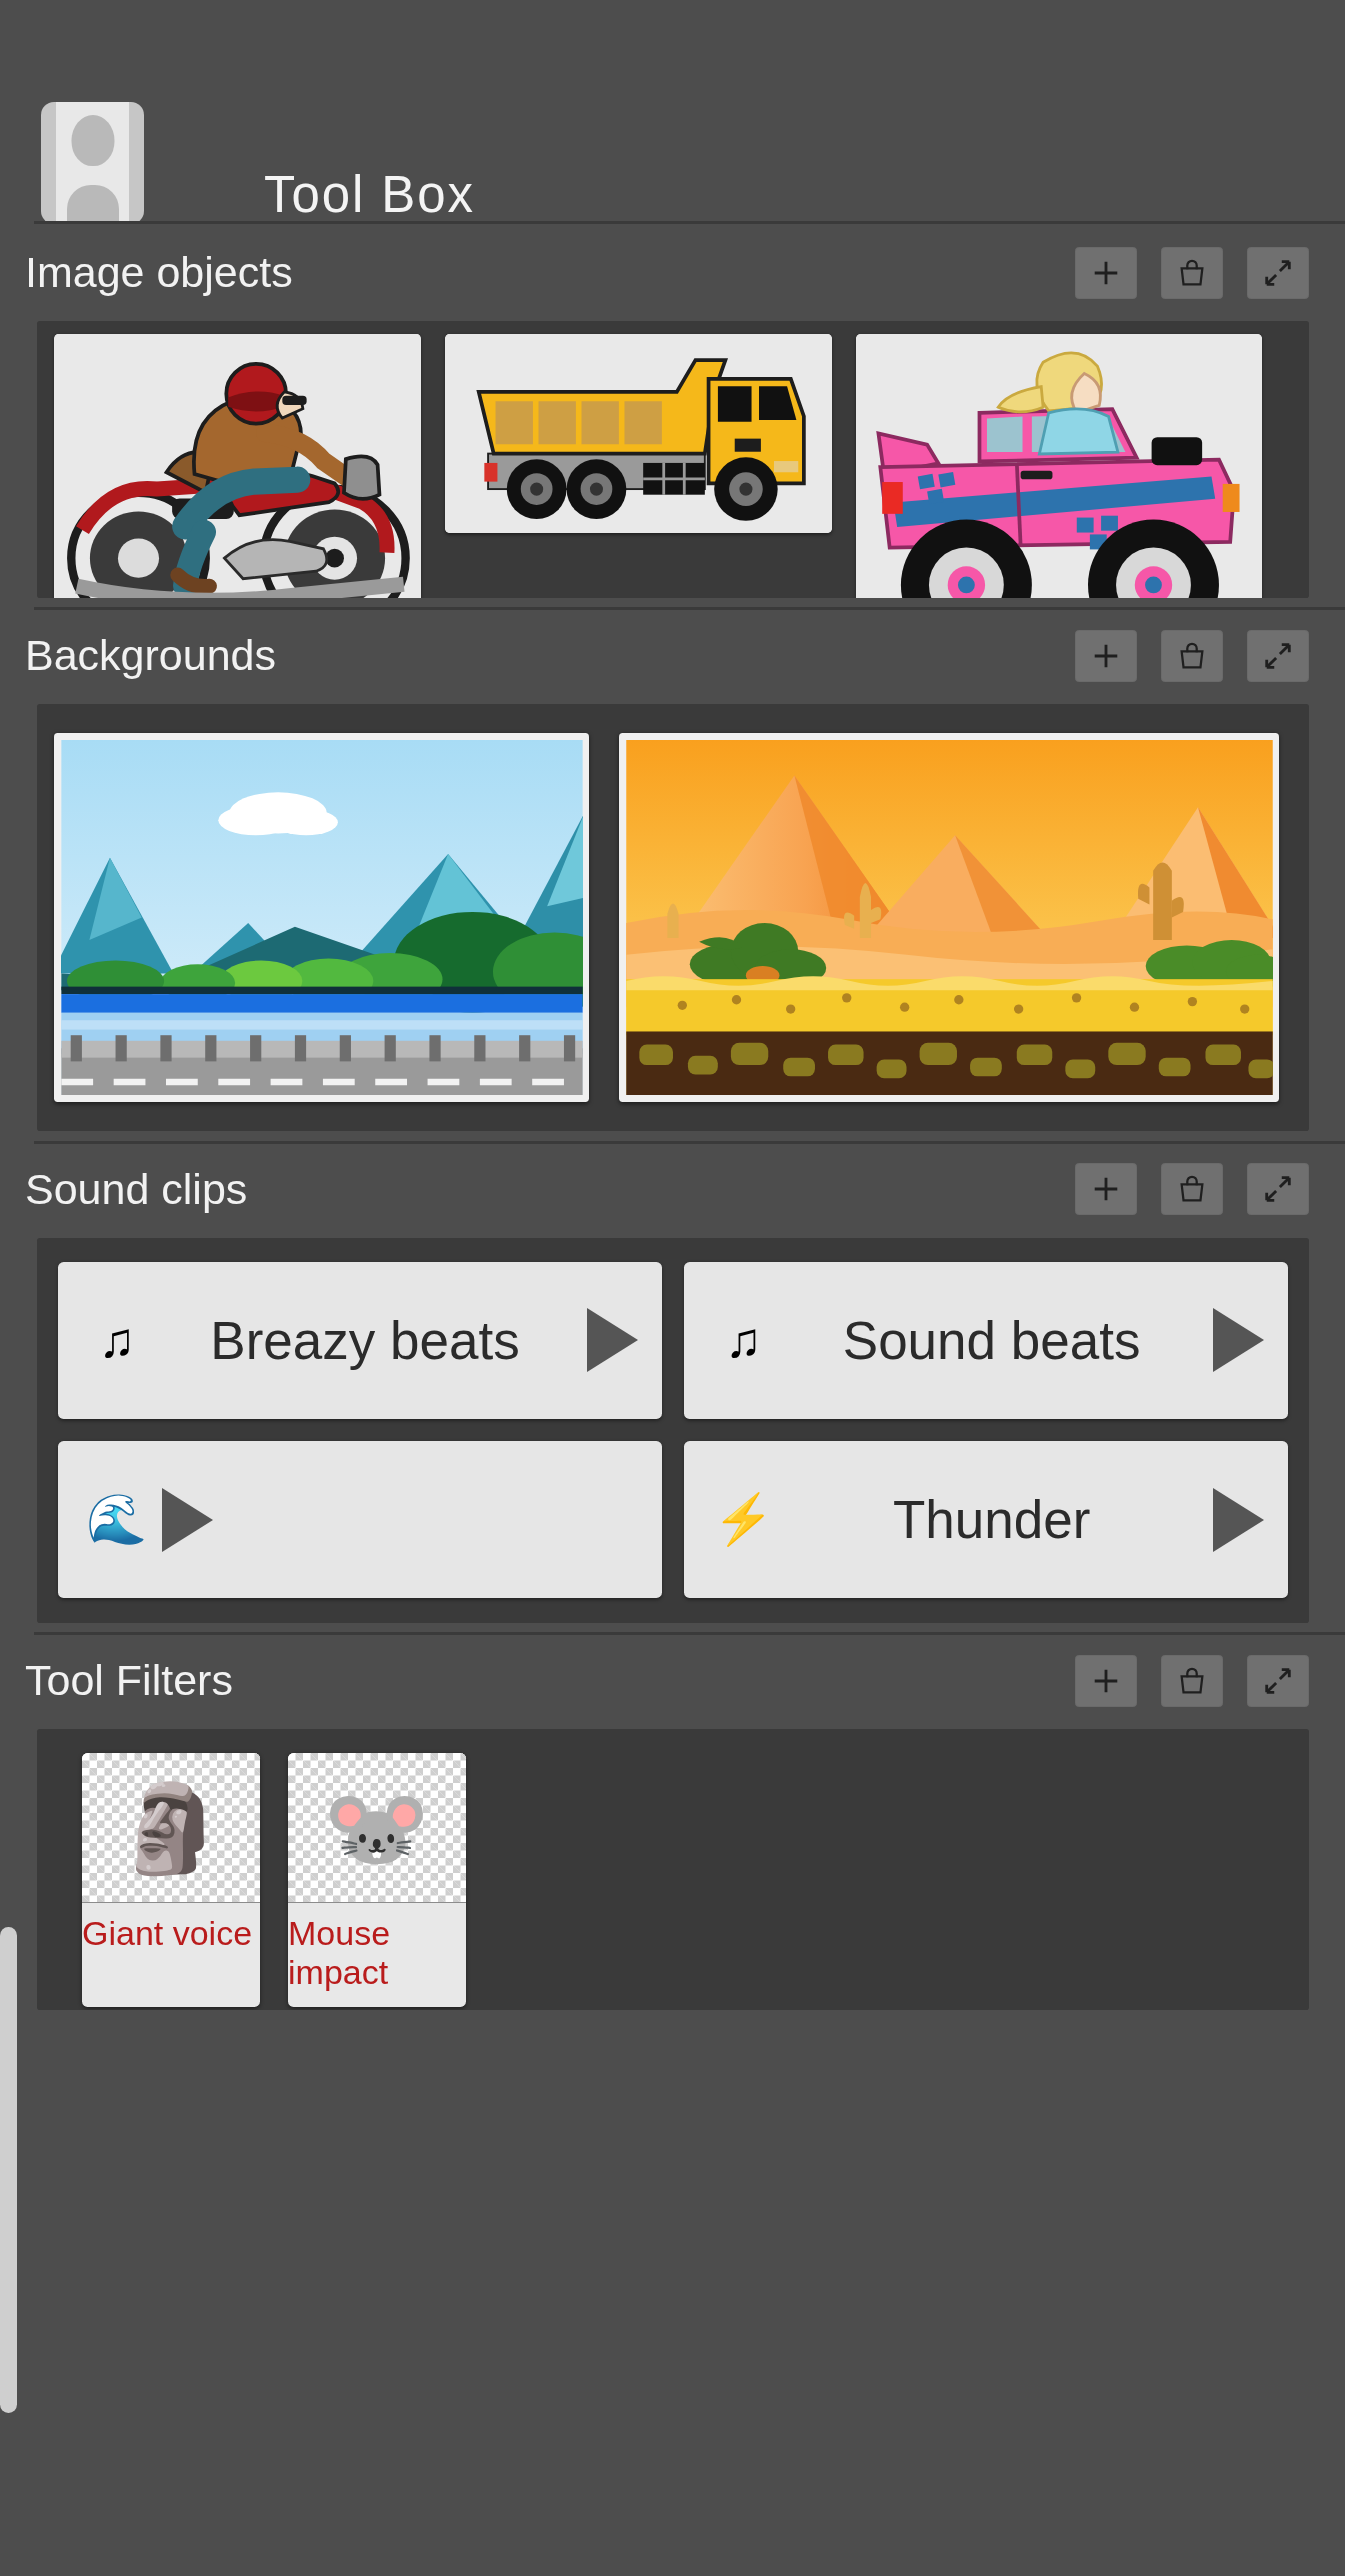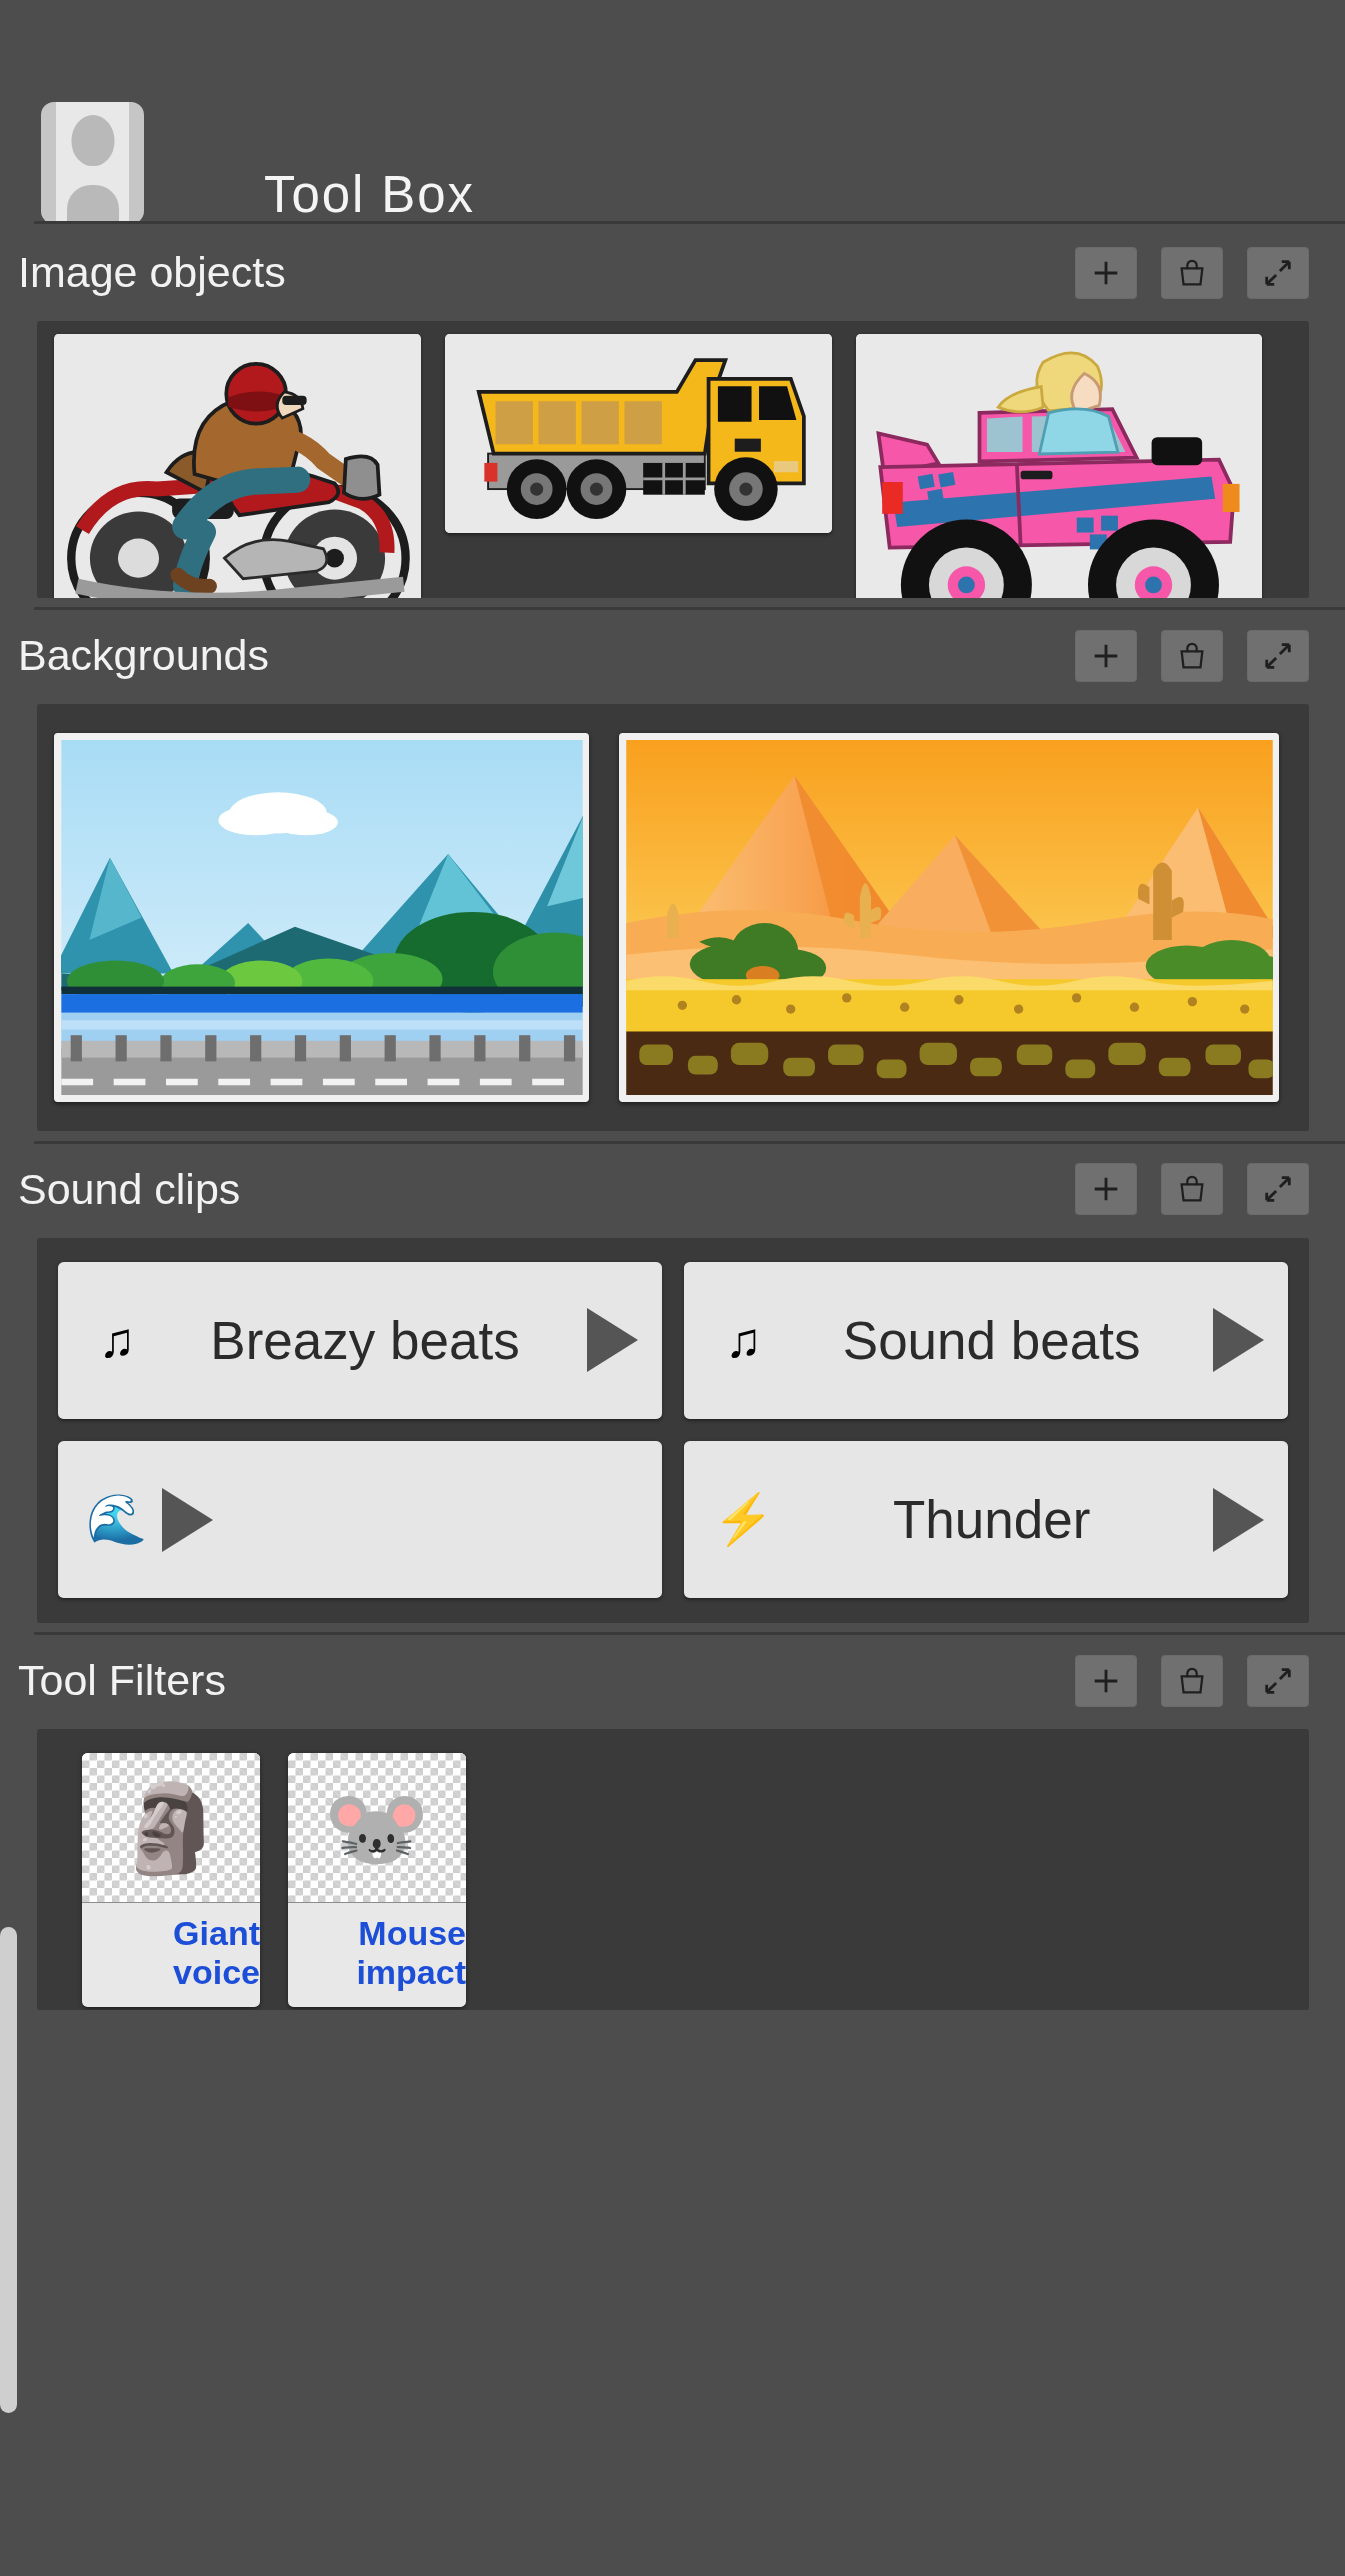--- a/index.html
+++ b/index.html
@@ -72,21 +72,21 @@
     background: #3a3a3a;
   }
 
   
   .section { position: relative; }
   .section-head {
     display: flex;
     align-items: center;
     justify-content: space-between;
     height: 97px;
-    padding: 0 37px 0 18px;
+    padding: 0 37px 0 25px;
   }
   .section-title {
     font-size: 43px;
     color: #f2f2f2;
     font-weight: 400;
   }
   .section-actions { display: flex; gap: 24px; }
   .act-btn {
     width: 62px; height: 52px;
     background: #707070;
@@ -206,24 +206,24 @@
     justify-content: center;
     border-bottom: 0.9px solid #8c8c8c;
     background-image:
       linear-gradient(45deg, #cfcfcf 25%, transparent 25%, transparent 75%, #cfcfcf 75%),
       linear-gradient(45deg, #cfcfcf 25%, #ffffff 25%, #ffffff 75%, #cfcfcf 75%);
     background-size: 15px 15px;
     background-position: 0 0, 7.5px 7.5px;
   }
   .vf-emoji { font-size: 86px; line-height: 1; }
   .vf-label {
-    text-align: right;
+    text-align: left;
     font-size: 34px;
-    font-weight: bold;
-    color: #1d4ed8;
+    font-weight: normal;
+    color: #b91c1c;
     padding: 11.2px 0 15px 0;
   }
 
   
   .scrollbar {
     position: absolute;
     left: 0;
     width: 17px;
     border-radius: 8.4px;
     background: #cfcfcf;

